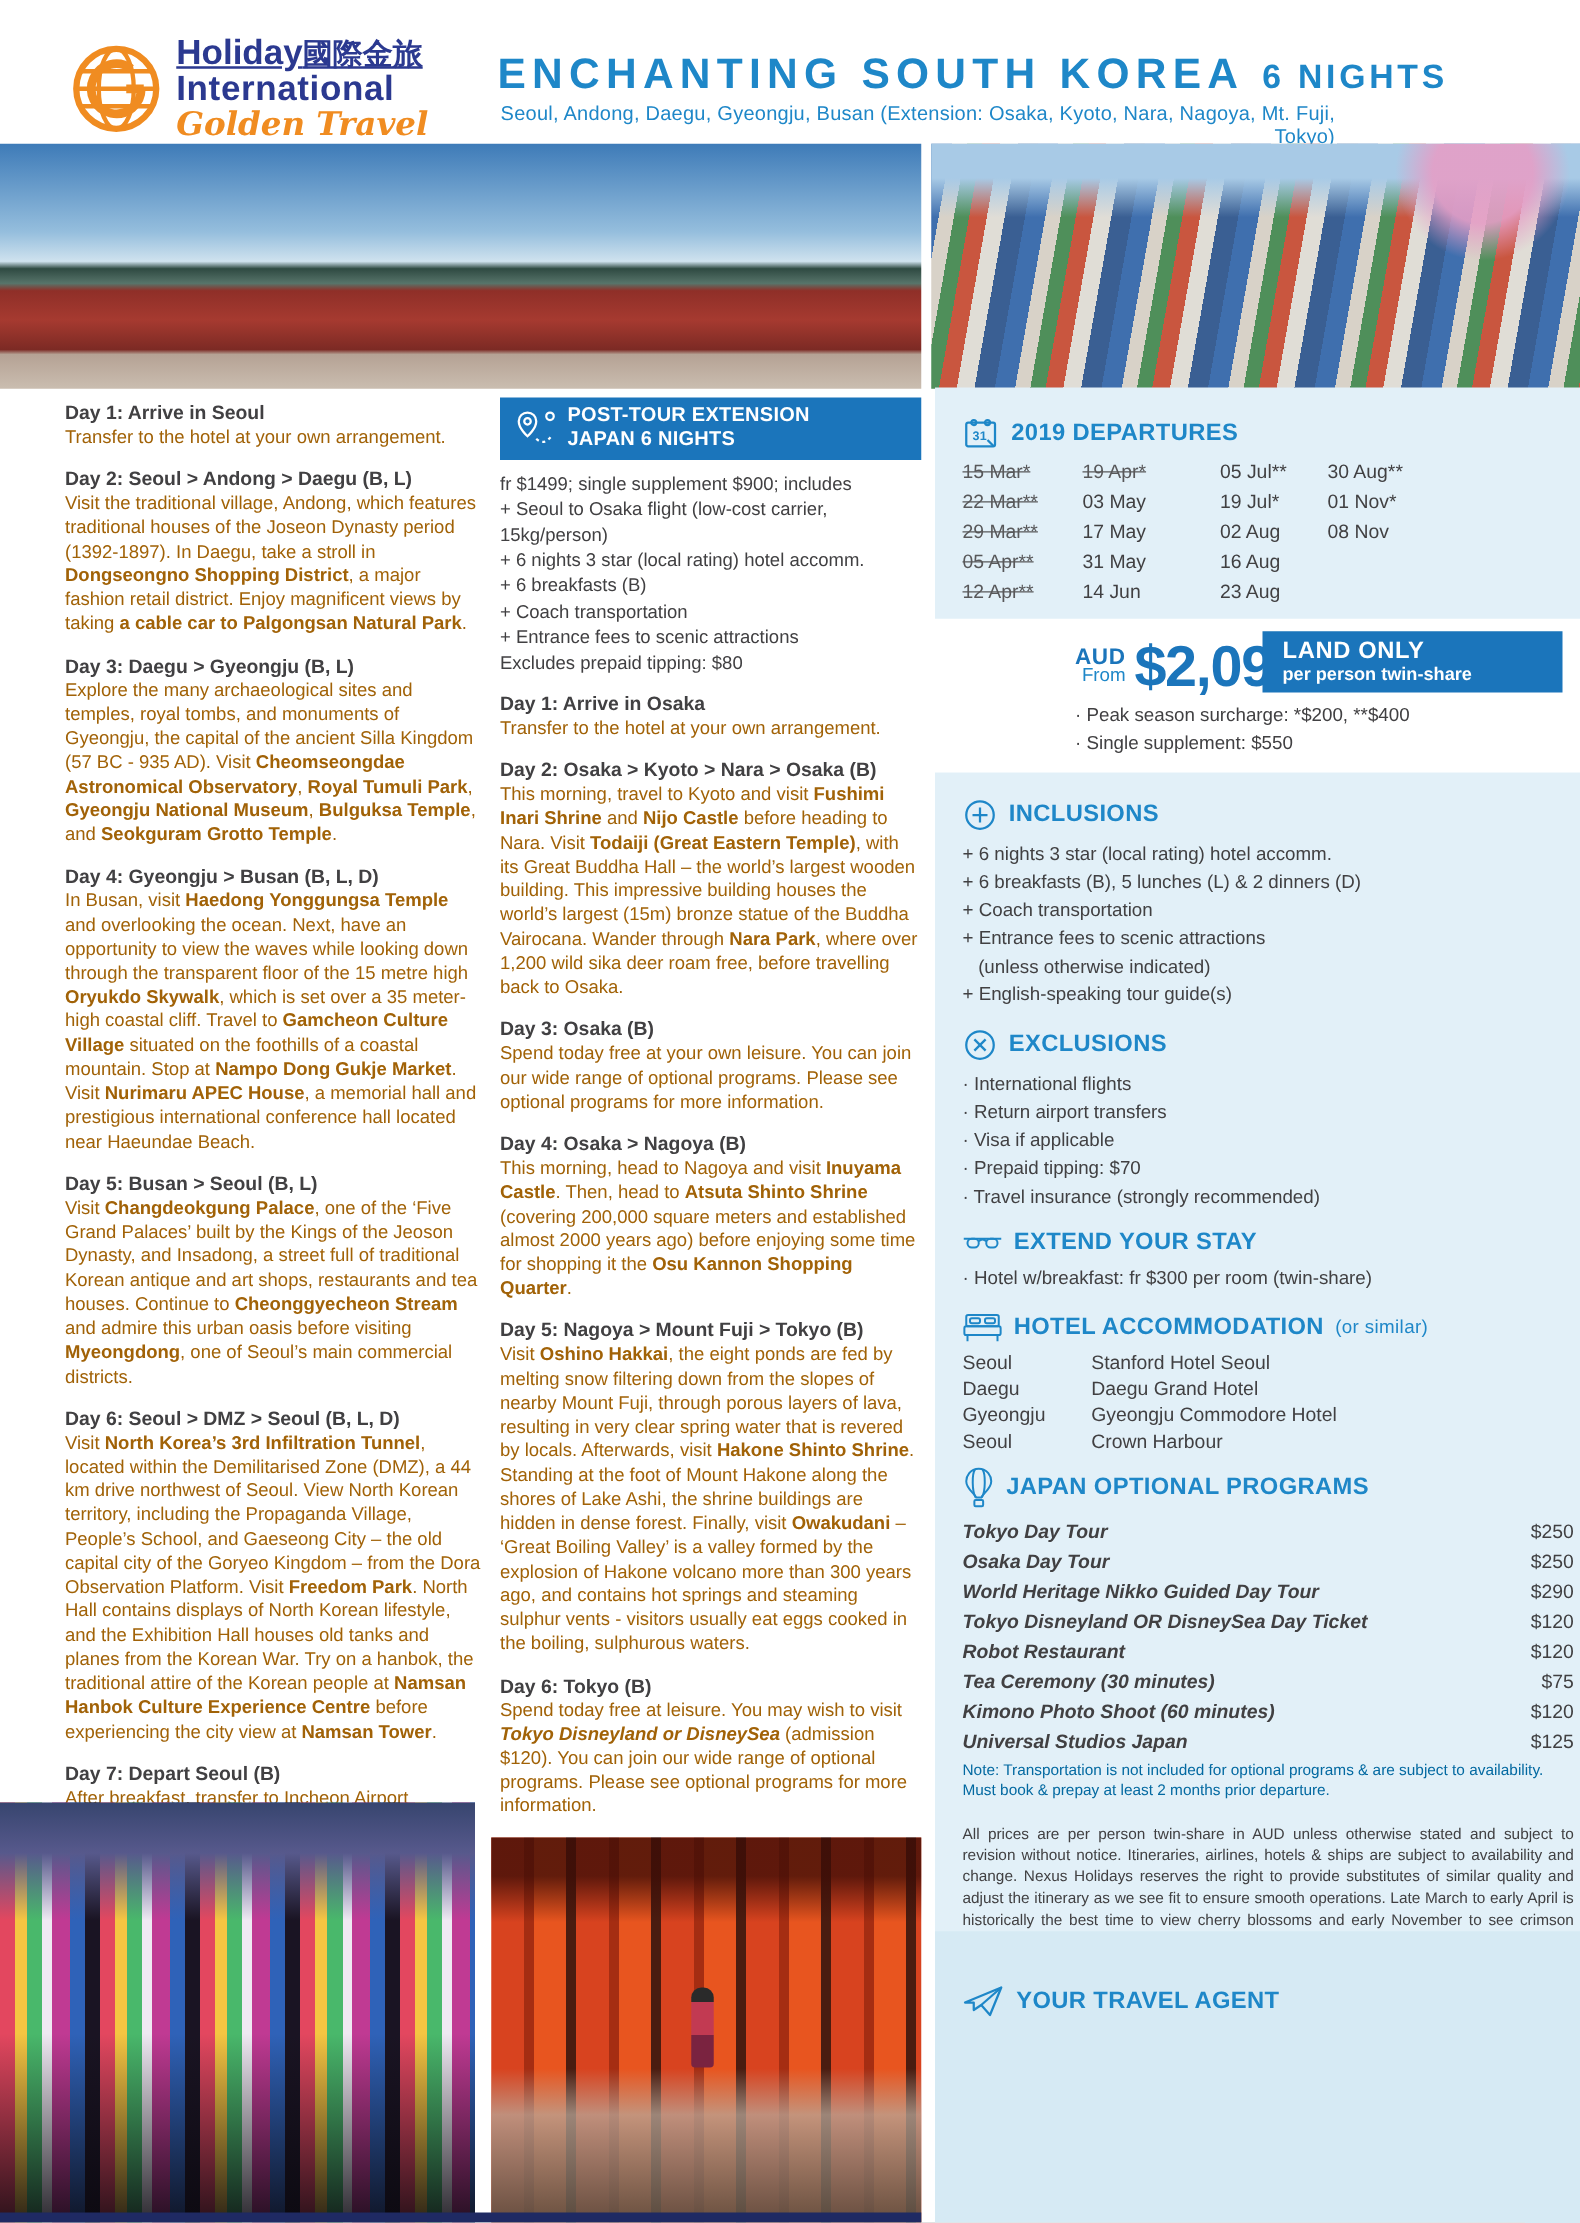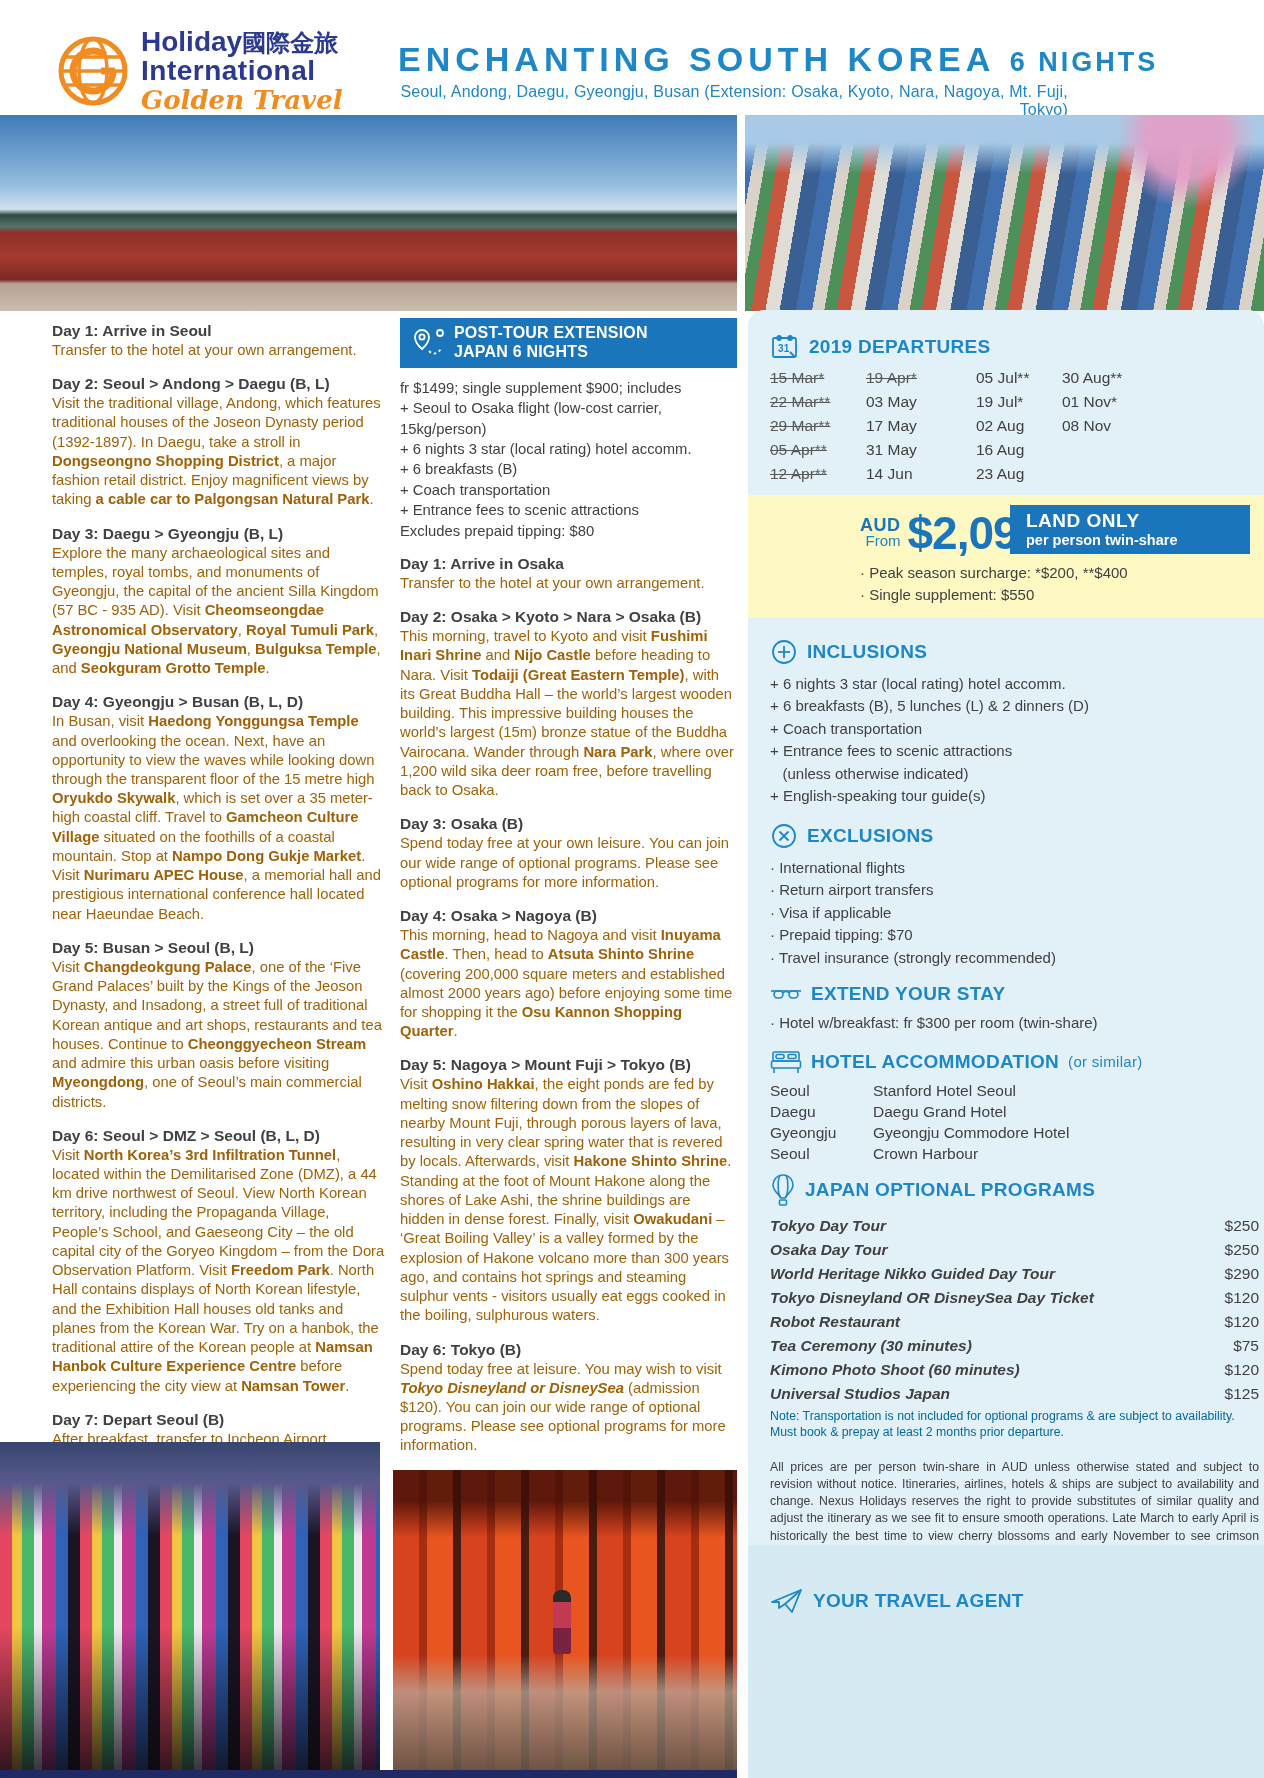--- a/index.html
+++ b/index.html
@@ -2,21 +2,21 @@
 <html><head>
 <meta charset="utf-8">
 <style>
   * { margin:0; padding:0; box-sizing:border-box; }
   body { background:#888; font-family:"Liberation Sans","DejaVu Sans",sans-serif; }
   #page { position:relative; width:1264px; height:1778px; background:#fff; margin:0 auto; overflow:hidden; color:#414042; }
 
   
   .logo { position:absolute; left:55px; top:28px; display:flex; align-items:center; gap:10px; }
   .logo-text { line-height:1.02; }
-  .logo-l1 { font-size:28px; font-weight:bold; color:#2b3990; }
+  .logo-l1 { font-size:28px; font-weight:bold; color:#2b3990;text-decoration:underline; }
   .logo-l1 .cjk { font-size:24px; font-weight:bold; }
   .logo-l2 { font-size:28px; font-weight:bold; color:#2b3990; letter-spacing:.5px; }
   .logo-l3 { font-family:"DejaVu Serif","Liberation Serif",serif; font-style:italic; font-weight:bold; font-size:26px; color:#f08c21; margin-top:2px; }
   .title-wrap { position:absolute; left:398px; top:40px; width:670px; text-align:right; }
   .main-title { color:#1e87c8; font-weight:bold; font-size:34px; letter-spacing:5px; white-space:nowrap; }
   .main-title .nights { font-size:27px; letter-spacing:3px; }
   .sub-title { color:#1e87c8; font-size:16px; margin-top:4px; letter-spacing:.2px; }
 
   
   .photo { position:absolute; }
@@ -46,27 +46,27 @@
   .col-mid  { position:absolute; left:400px; top:318px; width:337px; }
   .day { margin-bottom:15px; }
   .day h3 { font-size:15.5px; font-weight:bold; color:#414042; margin-bottom:1px; }
   .day p { font-size:14.8px; line-height:1.3; color:#a16207; }
 
   .ext-box { background:#1b75bb; color:#fff; display:flex; align-items:center; gap:9px; padding:6px 10px 6px 9px; min-height:47px; }
   .ext-box .lines { font-size:16px; font-weight:bold; line-height:1.18; letter-spacing:.2px; }
   .japan-intro { margin:10px 0 14px 0; font-size:14.8px; line-height:1.38; }
 
   
-  .panel { position:absolute; left:748px; top:310px; width:516px; height:1468px; background:#e2f0f8;border-radius:16px; }
+  .panel { position:absolute; left:748px; top:310px; width:516px; height:1468px; background:#e2f0f8; }
   .sec-head { display:flex; align-items:center; gap:9px; color:#1e87c8; font-weight:bold; font-size:19px; letter-spacing:.3px; margin-bottom:7px; }
   .sec-head .suffix { font-weight:normal; font-size:15px; }
   .dep-block { padding:22px 20px 0 22px; }
   .dep-grid { display:grid; grid-template-columns:96px 110px 86px auto; row-gap:6px; font-size:15.5px; color:#414042; }
   .dep-grid .struck { color:#58585a; text-decoration:line-through; }
-  .price-band { background:#fef9c3; margin-top:12px; position:relative; padding:13px 0 12px 112px; }
+  .price-band { background:#ffffff; margin-top:12px; position:relative; padding:13px 0 12px 112px; }
   .price-row { display:flex; align-items:center; height:50px; }
   .aud-from { color:#1b75bb; font-weight:bold; text-align:right; line-height:.95; margin-right:7px; }
   .aud-from .aud { font-size:18px; letter-spacing:.5px; }
   .aud-from .from { font-size:15px; font-weight:normal; color:#1e87c8; }
   .price-amount { color:#1b75bb; font-weight:bold; font-size:46px; letter-spacing:-1px; }
   .landonly { position:absolute; right:14px; top:10px; width:240px; background:#1b75bb; color:#fff; padding:5px 10px 6px 16px; }
   .landonly .l1 { font-size:19px; font-weight:bold; letter-spacing:.5px; }
   .landonly .l2 { font-size:14.5px; font-weight:bold; }
   .price-notes { font-size:15px; line-height:1.45; margin-top:4px; color:#414042; }
   .panel-inner { padding:20px 5px 0 22px; }

